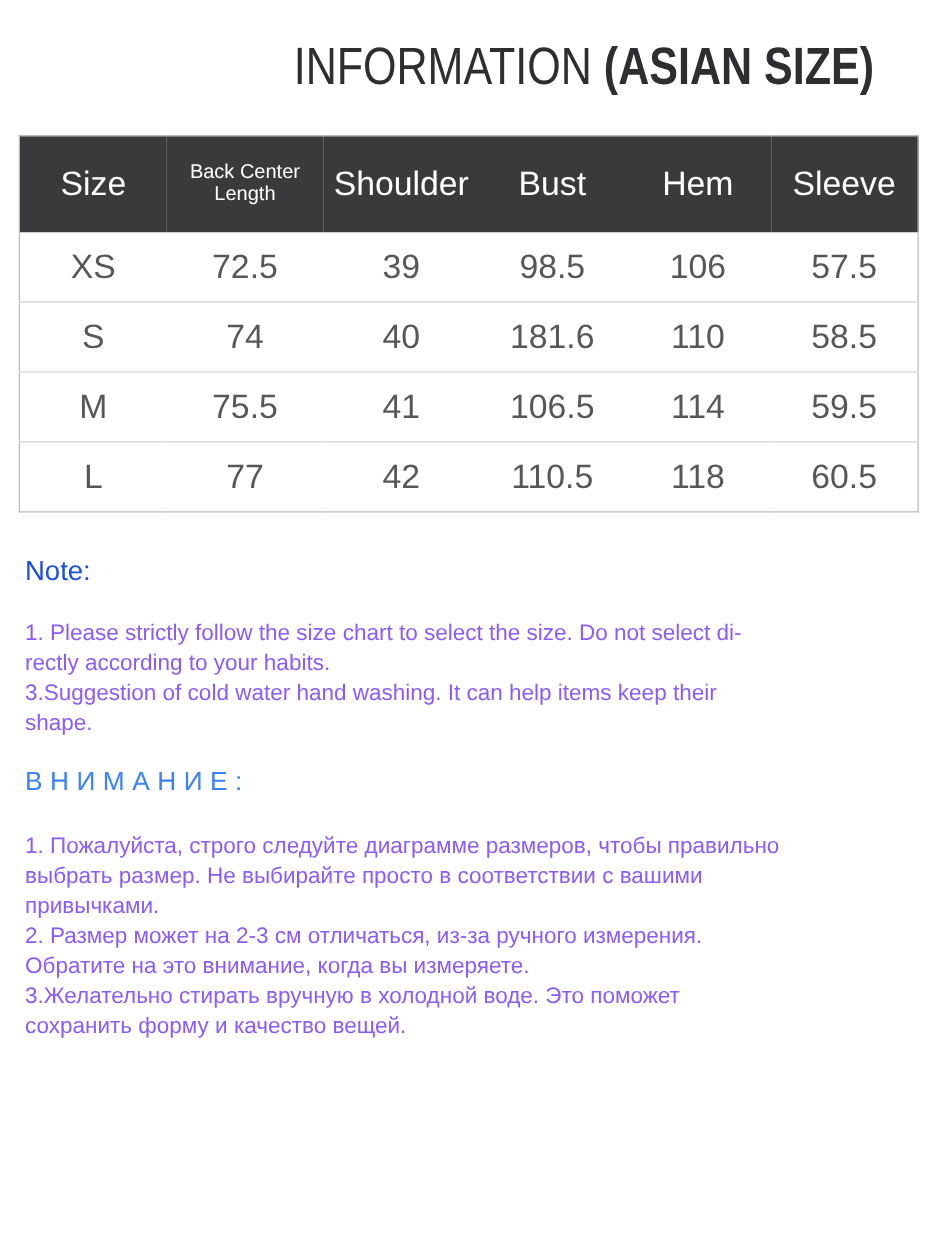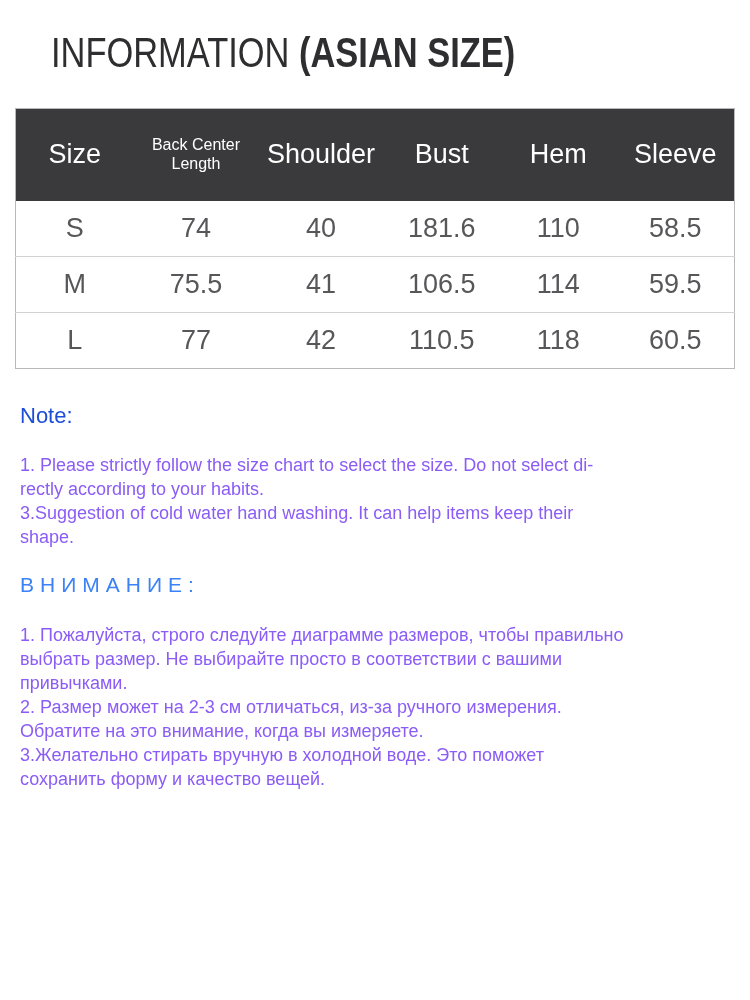--- a/index.html
+++ b/index.html
@@ -5,21 +5,21 @@
   * { box-sizing: border-box; margin: 0; padding: 0; }
   html, body {
     width: 750px;
     background: #ffffff;
     font-family: "Liberation Sans", "DejaVu Sans", sans-serif;
   }
   body { height: 1000px; overflow: hidden; }
 
   
   .title-wrap {
-    text-align: left;
+    text-align: right;
     margin-top: 30px;
     height: 48px;
   }
   .title-scale {
     display: inline-block;
     transform: scaleX(0.82);
     transform-origin: 50% 50%;
     font-size: 42px;
     line-height: 1.1;
     color: #2e2e30;
@@ -35,21 +35,21 @@
   }
   table.size-table {
     width: 720px;
     border-collapse: collapse;
     table-layout: fixed;
     border: 1px solid #b9b9b9;
   }
   table.size-table thead th {
     background: #3a3a3c;
     color: #ffffff;
-    height: 92px;
+    height: 77px;
     font-size: 27px;
     font-weight: 400;
     text-align: center;
     vertical-align: middle;
     white-space: pre-line;
     border: none;
   }
   table.size-table thead th.th-small {
     font-size: 16px;
     line-height: 1.15;
@@ -115,20 +115,28 @@
         <th class="th-small">Back Center
 Length</th>
         <th>Shoulder</th>
         <th>Bust</th>
         <th>Hem</th>
         <th>Sleeve</th>
       </tr>
     </thead>
     <tbody>
       <tr>
+        <td>XS</td>
+        <td>72.5</td>
+        <td>39</td>
+        <td>98.5</td>
+        <td>106</td>
+        <td>57.5</td>
+      </tr>
+      <tr>
         <td>S</td>
         <td>74</td>
         <td>40</td>
         <td>181.6</td>
         <td>110</td>
         <td>58.5</td>
       </tr>
       <tr>
         <td>M</td>
         <td>75.5</td>

